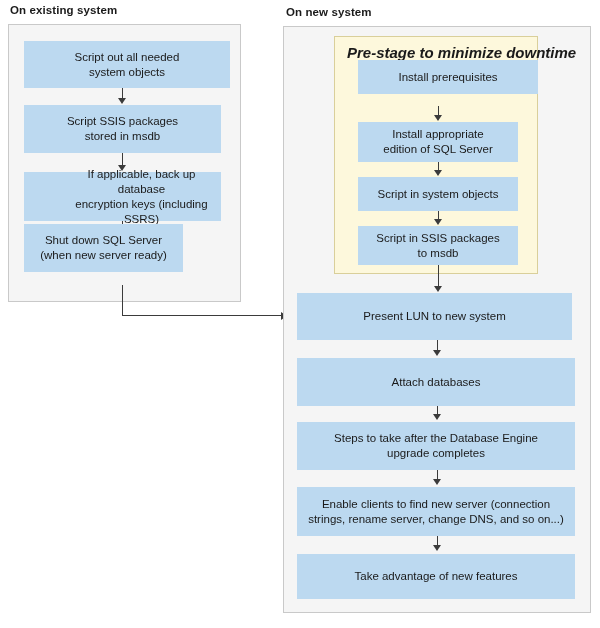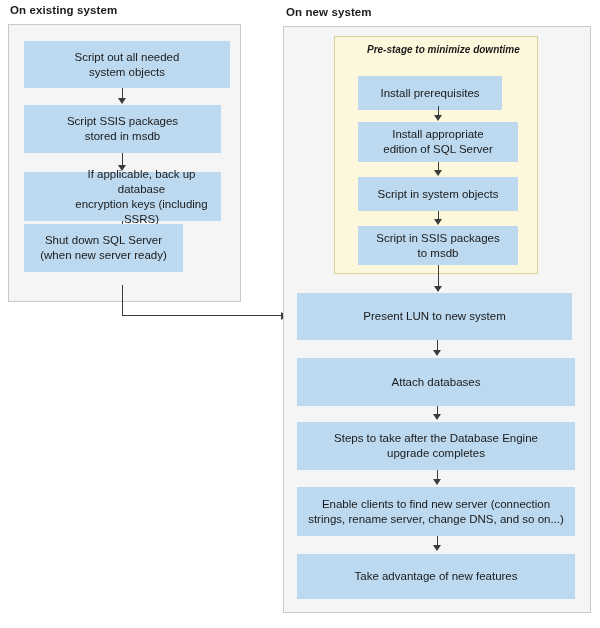--- a/index.html
+++ b/index.html
@@ -43,26 +43,25 @@
   .substage {
     position: absolute;
     background: #fdf8dc;
     border: 1px solid #d9cf9a;
     box-sizing: border-box;
   }
   .substage-title {
     position: absolute;
     left: 12px;
     top: 7px;
-    font-size: 10px;
+    font-size: 15px;
     font-weight: bold;
     font-style: italic;
     color: #1a1a1a;
     white-space: nowrap;
-    margin-left: 20px;
   }
 
   
   .node {
     position: absolute;
     background: #bcd9f0;
     box-sizing: border-box;
     display: flex;
     align-items: center;
     justify-content: center;
@@ -137,21 +136,21 @@
   <div class="arrow-right" style="left:281px; top:312px;"></div>
 
   <div class="group-title" style="left:286px; top:6px;">On new system</div>
 
   <div class="panel" style="left:283px; top:26px; width:308px; height:587px;"></div>
 
   <div class="substage" style="left:334px; top:36px; width:204px; height:238px;">
     <div class="substage-title">Pre-stage to minimize downtime</div>
   </div>
 
-  <div class="node" style="left:358px; top:76px; width:144px; height:34px;text-align:center;">Install prerequisites</div>
+  <div class="node" style="left:358px; top:60px; width:180px; height:34px;text-align:center;">Install prerequisites</div>
 
   <div class="vline" style="left:438px; top:106px; height:10px;"></div>
   <div class="arrow-down" style="left:434px; top:115px;"></div>
 
   <div class="node" style="left:358px; top:122px; width:160px; height:40px;">Install appropriate
 edition of SQL Server</div>
 
   <div class="vline" style="left:438px; top:162px; height:9px;"></div>
   <div class="arrow-down" style="left:434px; top:170px;"></div>
 

